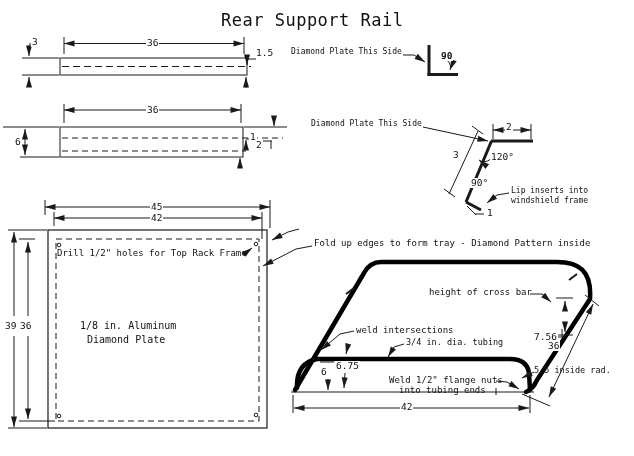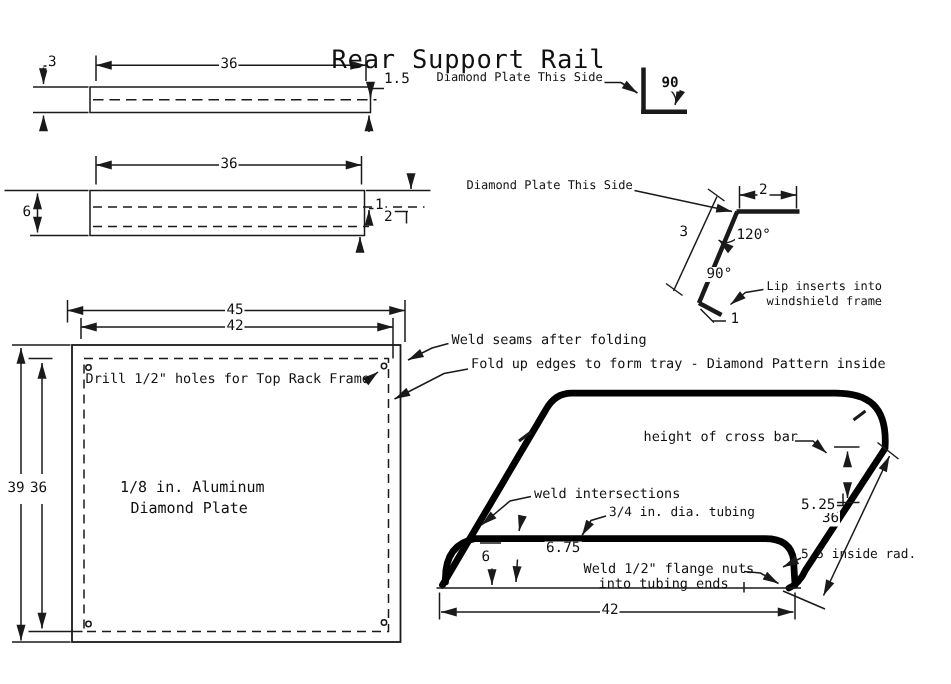--- a/index.html
+++ b/index.html
@@ -137,21 +137,21 @@
 
       <path d="M530,294 L542,294 L551,302" marker-end="url(#ae)"></path>
       <path d="M354,331 L340,334 L321,350" marker-end="url(#ae)"></path>
       <path d="M404,344 L394,347 L388,357" marker-end="url(#ae)"></path>
       <path d="M496,381 L507,382 L519,389" marker-end="url(#ae)"></path>
       <path d="M534,372 L522,378" marker-end="url(#ae)"></path>
       <line x1="496" y1="388" x2="496" y2="395"></line>
     </g>
   </svg>
 
-  <div class="t title" style="left:221px;top:32px;">Rear Support Rail</div>
+  <div class="t title" style="left:221px;top:12px;">Rear Support Rail</div>
   <div class="t num" style="left:146px;top:38px;">36</div>
   <div class="t num" style="left:31px;top:37px;">3</div>
   <div class="t num" style="left:255px;top:48px;">1.5</div>
 
   <div class="t f8" style="left:291px;top:48px;">Diamond Plate This Side</div>
   <div class="t num" style="left:440px;top:51px;font-weight:bold;">90</div>
 
   <div class="t num" style="left:146px;top:105px;">36</div>
   <div class="t num" style="left:14px;top:137px;">6</div>
   <div class="t num" style="left:249px;top:132px;">1</div>
@@ -167,28 +167,27 @@
   <div class="t f8" style="left:511px;top:197px;">windshield frame</div>
 
   <div class="t f10" style="left:80px;top:321px;">1/8 in. Aluminum</div>
   <div class="t f10" style="left:87px;top:335px;">Diamond Plate</div>
   <div class="t f9" style="left:57px;top:249px;">Drill 1/2" holes for Top Rack Frame</div>
   <div class="t num" style="left:150px;top:202px;">45</div>
   <div class="t num" style="left:150px;top:213px;">42</div>
   <div class="t num" style="left:4px;top:321px;">39</div>
   <div class="t num" style="left:19px;top:321px;">36</div>
 
-  <div class="t f9" style="left:301px;top:223px;">Weld seams after folding</div>
   <div class="t f9" style="left:314px;top:239px;">Fold up edges to form tray - Diamond Pattern inside</div>
 
   <div class="t num" style="left:400px;top:402px;">42</div>
   <div class="t num" style="left:547px;top:341px;">36</div>
-  <div class="t num" style="left:533px;top:332px;">5.25</div>
+  <div class="t num" style="left:533px;top:332px;">7.56</div>
   <div class="t f85" style="left:534px;top:366px;">5.5 inside rad.</div>
-  <div class="t num" style="left:335px;top:361px;margin-left:28px;">6.75</div>
+  <div class="t num" style="left:335px;top:361px;">6.75</div>
   <div class="t num" style="left:320px;top:367px;">6</div>
   <div class="t f9" style="left:429px;top:288px;">height of cross bar</div>
   <div class="t f9" style="left:356px;top:326px;">weld intersections</div>
   <div class="t f85" style="left:406px;top:338px;text-align:center;">3/4 in. dia. tubing</div>
   <div class="t f9" style="left:389px;top:376px;">Weld 1/2" flange nuts</div>
   <div class="t f9" style="left:399px;top:386px;">into tubing ends</div>
 
 </div>
 
 </body></html>

